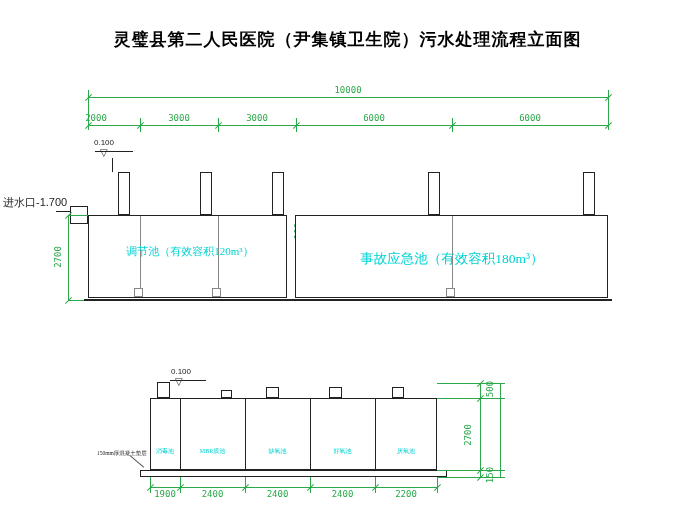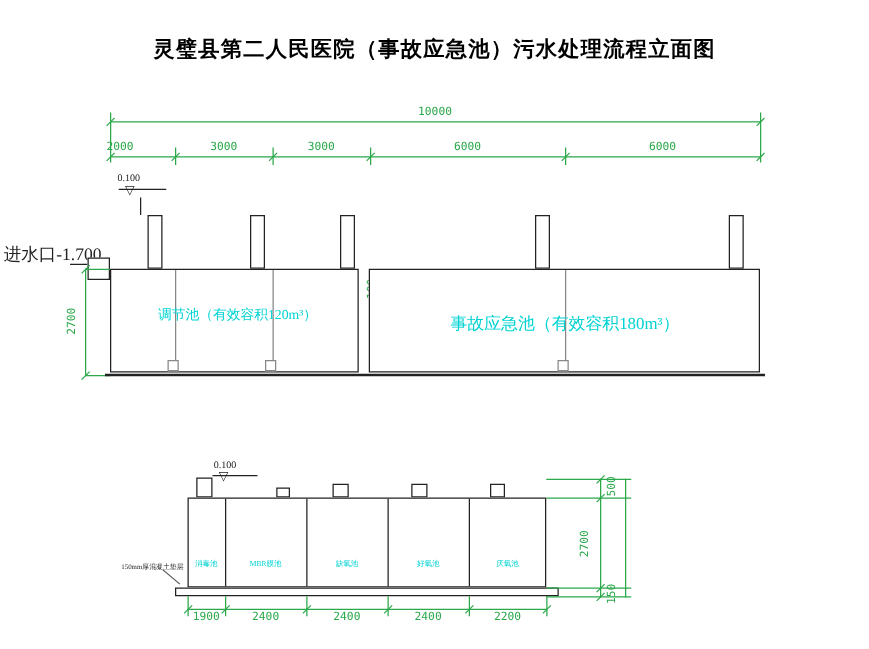--- a/index.html
+++ b/index.html
@@ -10,28 +10,28 @@
   .vl{position:absolute;width:1px;background:#222}
   .ghl{position:absolute;height:1px;background:#2aa84a}
   .gvl{position:absolute;width:1px;background:#2aa84a}
   .tick{position:absolute;width:9px;height:1px;background:#2aa84a;transform:rotate(-45deg)}
   .dim{position:absolute;color:#2aa84a;font-size:9px;line-height:10px;text-align:center;white-space:nowrap;font-family:"DejaVu Sans Mono","Liberation Mono",monospace}
   .vdim{transform:rotate(-90deg)}
   .rect{position:absolute;border:1px solid #222;background:#fff}
   .thin{border-color:#888}
   .pline{background:#888}
   .cyan{position:absolute;color:#00d2d2;text-align:center;white-space:nowrap;font-family:"Liberation Serif","DejaVu Serif",serif}
-  .blk{position:absolute;color:#222;white-space:nowrap;font-family:Liberation Serif, serif}
+  .blk{position:absolute;color:#222;white-space:nowrap;font-family:Liberation Sans, sans-serif}
   .tri{position:absolute;color:#222;font-size:10px;line-height:10px;font-family:"DejaVu Sans","Liberation Sans",sans-serif}
   .diag{position:absolute;height:1px;background:#555;transform:rotate(40deg)}
 </style>
 </head>
 <body>
 
-<div class="title">灵璧县第二人民医院（事故应急池）污水处理流程立面图</div>
+<div class="title">灵璧县第二人民医院（尹集镇卫生院）污水处理流程立面图</div>
 
 <div class="ghl" style="left:88px;top:97px;width:520px"></div>
 <div class="gvl" style="left:88px;top:90px;height:40px"></div>
 <div class="gvl" style="left:608px;top:90px;height:40px"></div>
 <div class="tick" style="left:84px;top:97px"></div>
 <div class="tick" style="left:604px;top:97px"></div>
 <div class="dim" style="left:328px;top:85px;width:40px">10000</div>
 
 <div class="ghl" style="left:88px;top:125px;width:520px"></div>
 <div class="gvl" style="left:140px;top:118px;height:14px"></div>
@@ -48,21 +48,21 @@
 <div class="dim" style="left:159px;top:113px;width:40px">3000</div>
 <div class="dim" style="left:237px;top:113px;width:40px">3000</div>
 <div class="dim" style="left:354px;top:113px;width:40px">6000</div>
 <div class="dim" style="left:510px;top:113px;width:40px">6000</div>
 
 <div class="blk" style="left:94px;top:138px;font-size:8px">0.100</div>
 <div class="hl" style="left:95px;top:151px;width:38px"></div>
 <div class="tri" style="left:100px;top:148px">▽</div>
 <div class="vl" style="left:112px;top:158px;height:14px"></div>
 
-<div class="blk" style="left:3px;top:195px;font-size:14px">进水口-1.700</div>
+<div class="blk" style="left:3px;top:195px;font-size:11px">进水口-1.700</div>
 <div class="hl" style="left:56px;top:211px;width:14px"></div>
 <div class="rect" style="left:70px;top:206px;width:18px;height:18px"></div>
 
 <div class="gvl" style="left:68px;top:215px;height:85px"></div>
 <div class="ghl" style="left:68px;top:215px;width:20px"></div>
 <div class="ghl" style="left:68px;top:300px;width:20px"></div>
 <div class="tick" style="left:64px;top:215px"></div>
 <div class="tick" style="left:64px;top:300px"></div>
 <div class="dim vdim" style="left:38px;top:252px;width:40px">2700</div>
 

